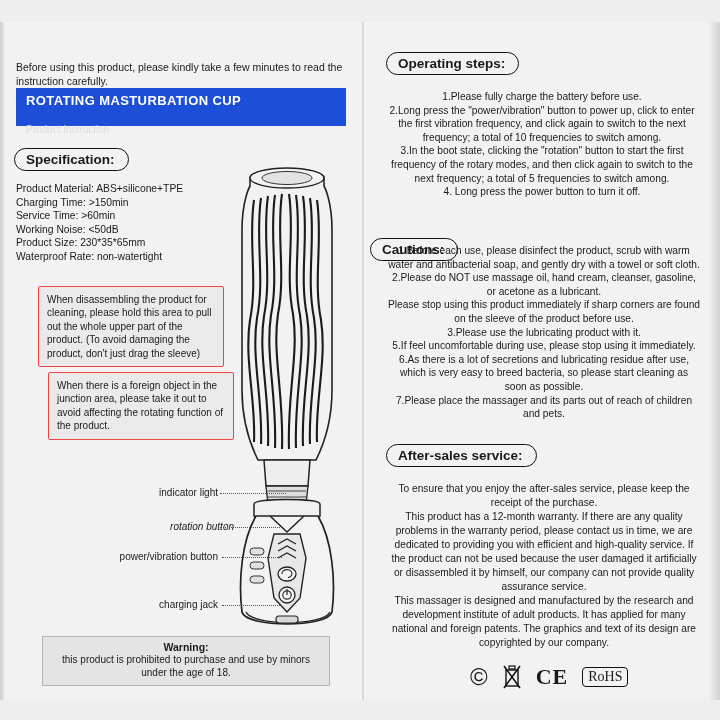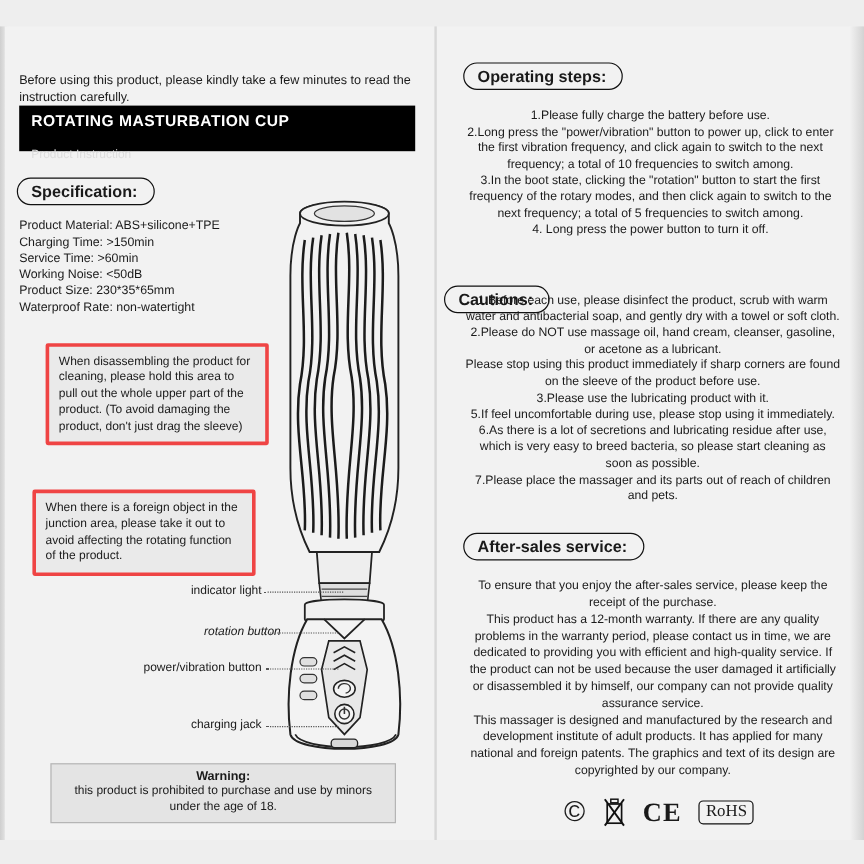--- a/index.html
+++ b/index.html
@@ -54,44 +54,44 @@
     white-space: nowrap;
   }
 
   
   .intro {
     position: absolute; left: 16px; top: 60px; width: 330px;
     font-size: 10.5px; line-height: 14px;
   }
   .titleblock {
     position: absolute; left: 16px; top: 88px; width: 330px; height: 38px;
-    background: #000000; color: #fff;
+    background: #1d4ed8; color: #fff;
     padding: 5px 10px;
   }
   .titleblock .l1 { font-size: 13px; font-weight: bold; letter-spacing: .4px; }
   .titleblock .l2 { font-size: 10px; margin-top: 16px; color: #ddd; }
 
   .spec-head { position: absolute; left: 14px; top: 148px; }
   .spec-list {
     position: absolute; left: 16px; top: 182px; width: 200px;
     font-size: 10.3px; line-height: 13.6px;
   }
   .spec-list .row span.k { display: inline-block; }
 
   .note {
     position: absolute;
-    border: 3px solid #ef4444;
+    border: 1px solid #ef4444;
     background: #eaeaea;
     padding: 6px 8px;
     font-size: 10px;
     line-height: 13.4px;
     border-radius: 2px;
   }
   .note1 { left: 38px; top: 286px; width: 186px; }
-  .note2 { left: 27px; top: 372px; width: 186px; margin-top: 36px; }
+  .note2 { left: 48px; top: 372px; width: 186px; }
 
   
   .device { position: absolute; left: 212px; top: 160px; width: 150px; height: 470px; }
 
   
   .callout {
     position: absolute;
     font-size: 10px;
     text-align: right;
     width: 140px;

